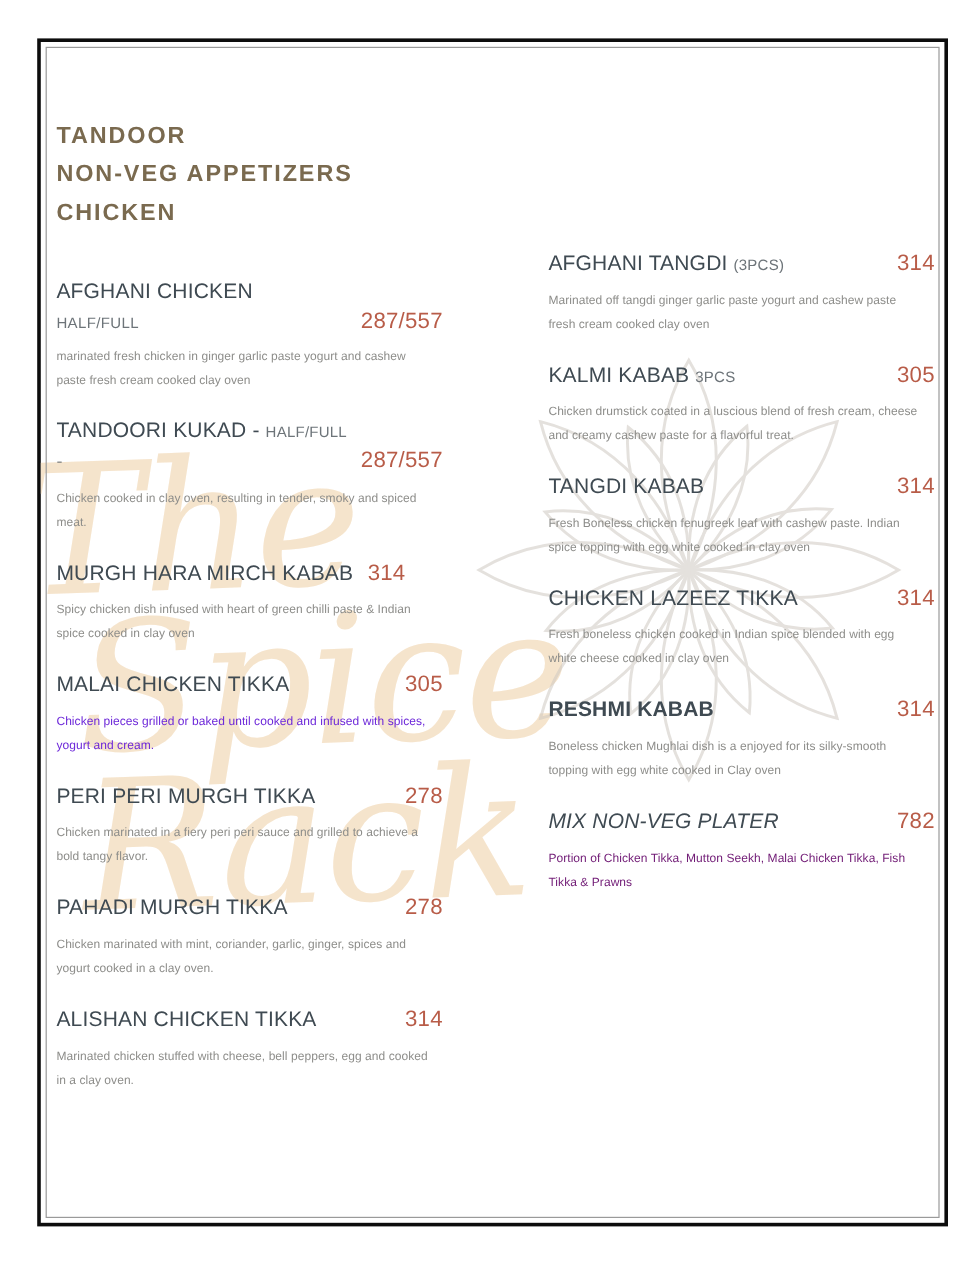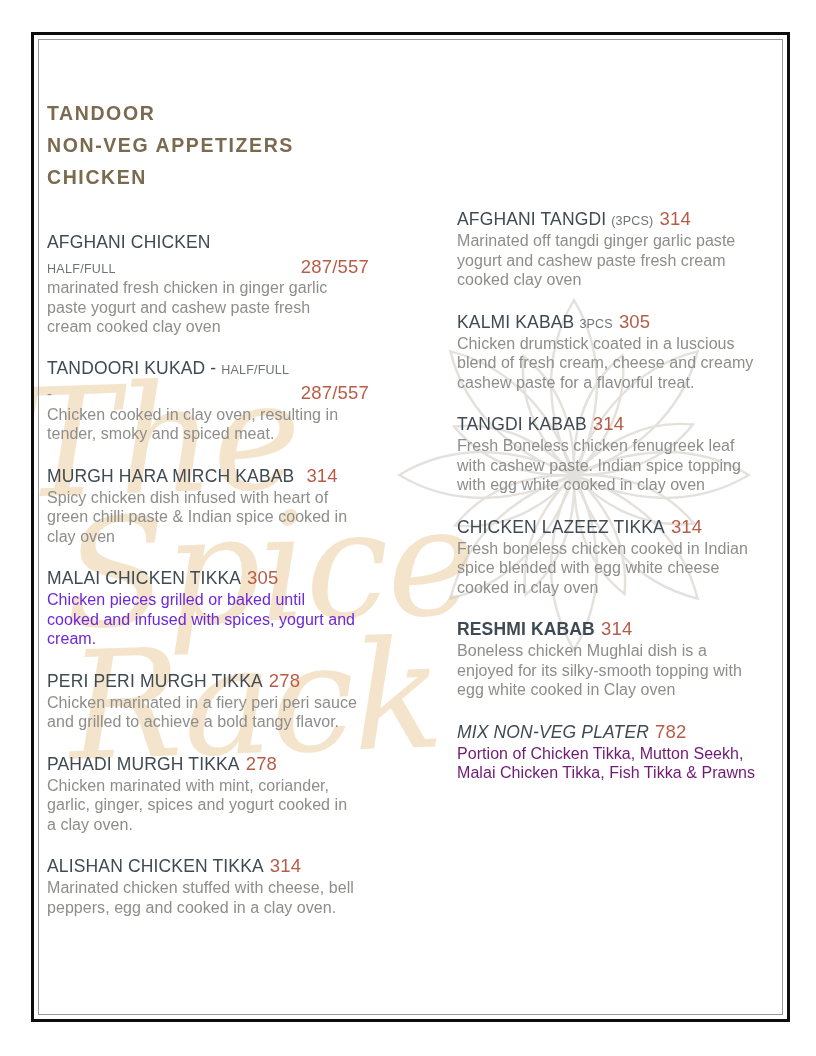--- a/index.html
+++ b/index.html
@@ -106,20 +106,21 @@
     width: 322px;
   }
   #col-left  { left: 13px;  top: 196px; }
   #col-right { left: 423px; top: 172px; }
 
   .menu-item { margin-bottom: 20px; position: relative; }
 
   .item-headrow {
     display: flex;
     align-items: baseline;
+    justify-content: space-between;
     gap: 6px;
   }
   .item-name {
     color: #3f4a52;
     font-size: 17.5px;
     line-height: 23px;
     letter-spacing: .15px;
     white-space: nowrap;
   }
   .item-qty {
@@ -141,23 +142,23 @@
     letter-spacing: .3px;
   }
   .subrow {
     display: flex;
     align-items: baseline;
     justify-content: space-between;
     margin-top: 1px;
   }
   .item-desc {
     color: #8d8d8a;
-    font-size: 16px;
+    font-size: 10px;
     line-height: 19.5px;
-    margin-top: 0;
+    margin-top: 10px;
     max-width: 310px;
     letter-spacing: .05px;
   }
   .dash-mark {
     color: #8d8d8a;
     font-size: 15px;
     line-height: 23px;
   }
   
   .menu-item.inline .item-headrow { justify-content: flex-start; }

